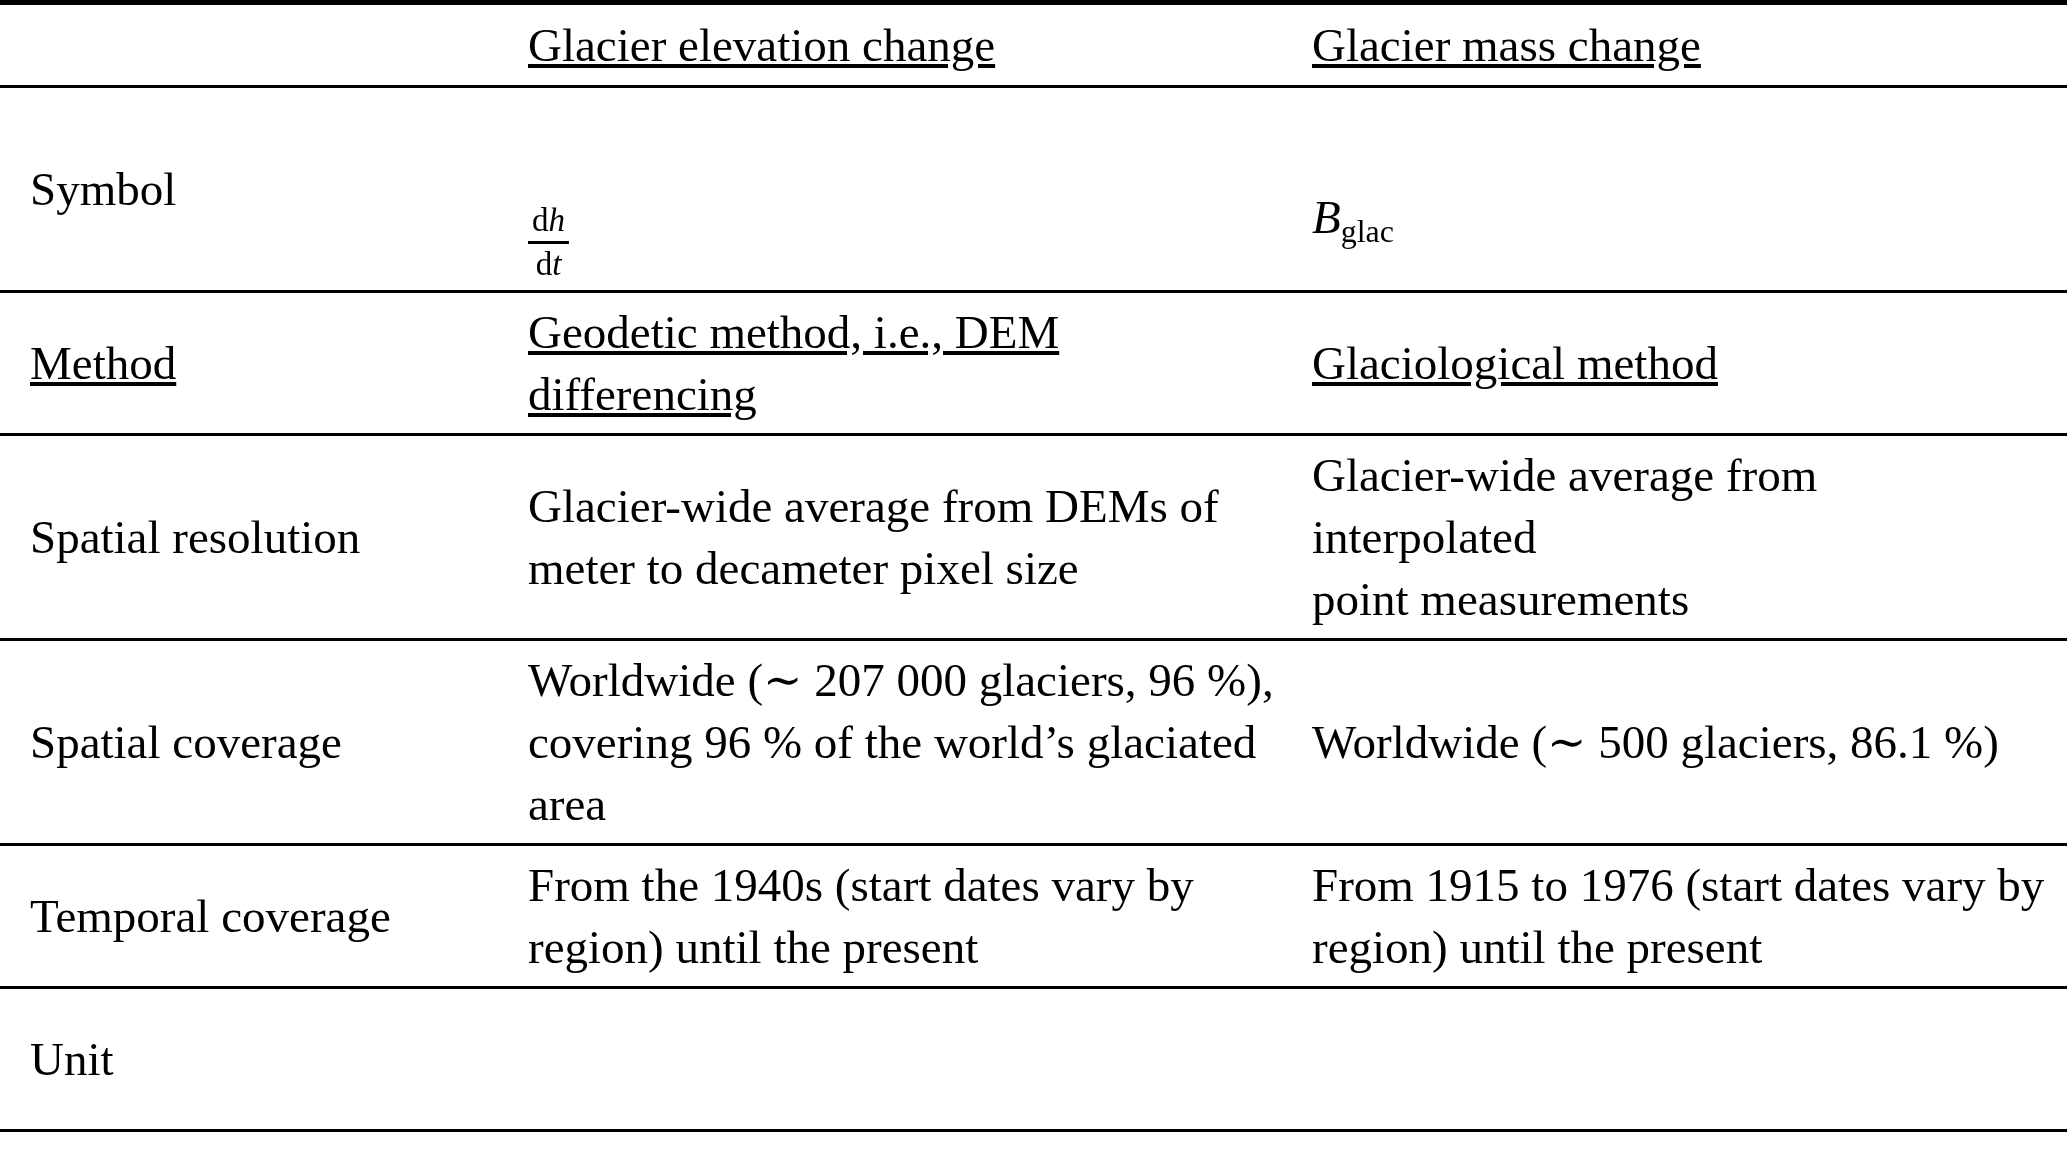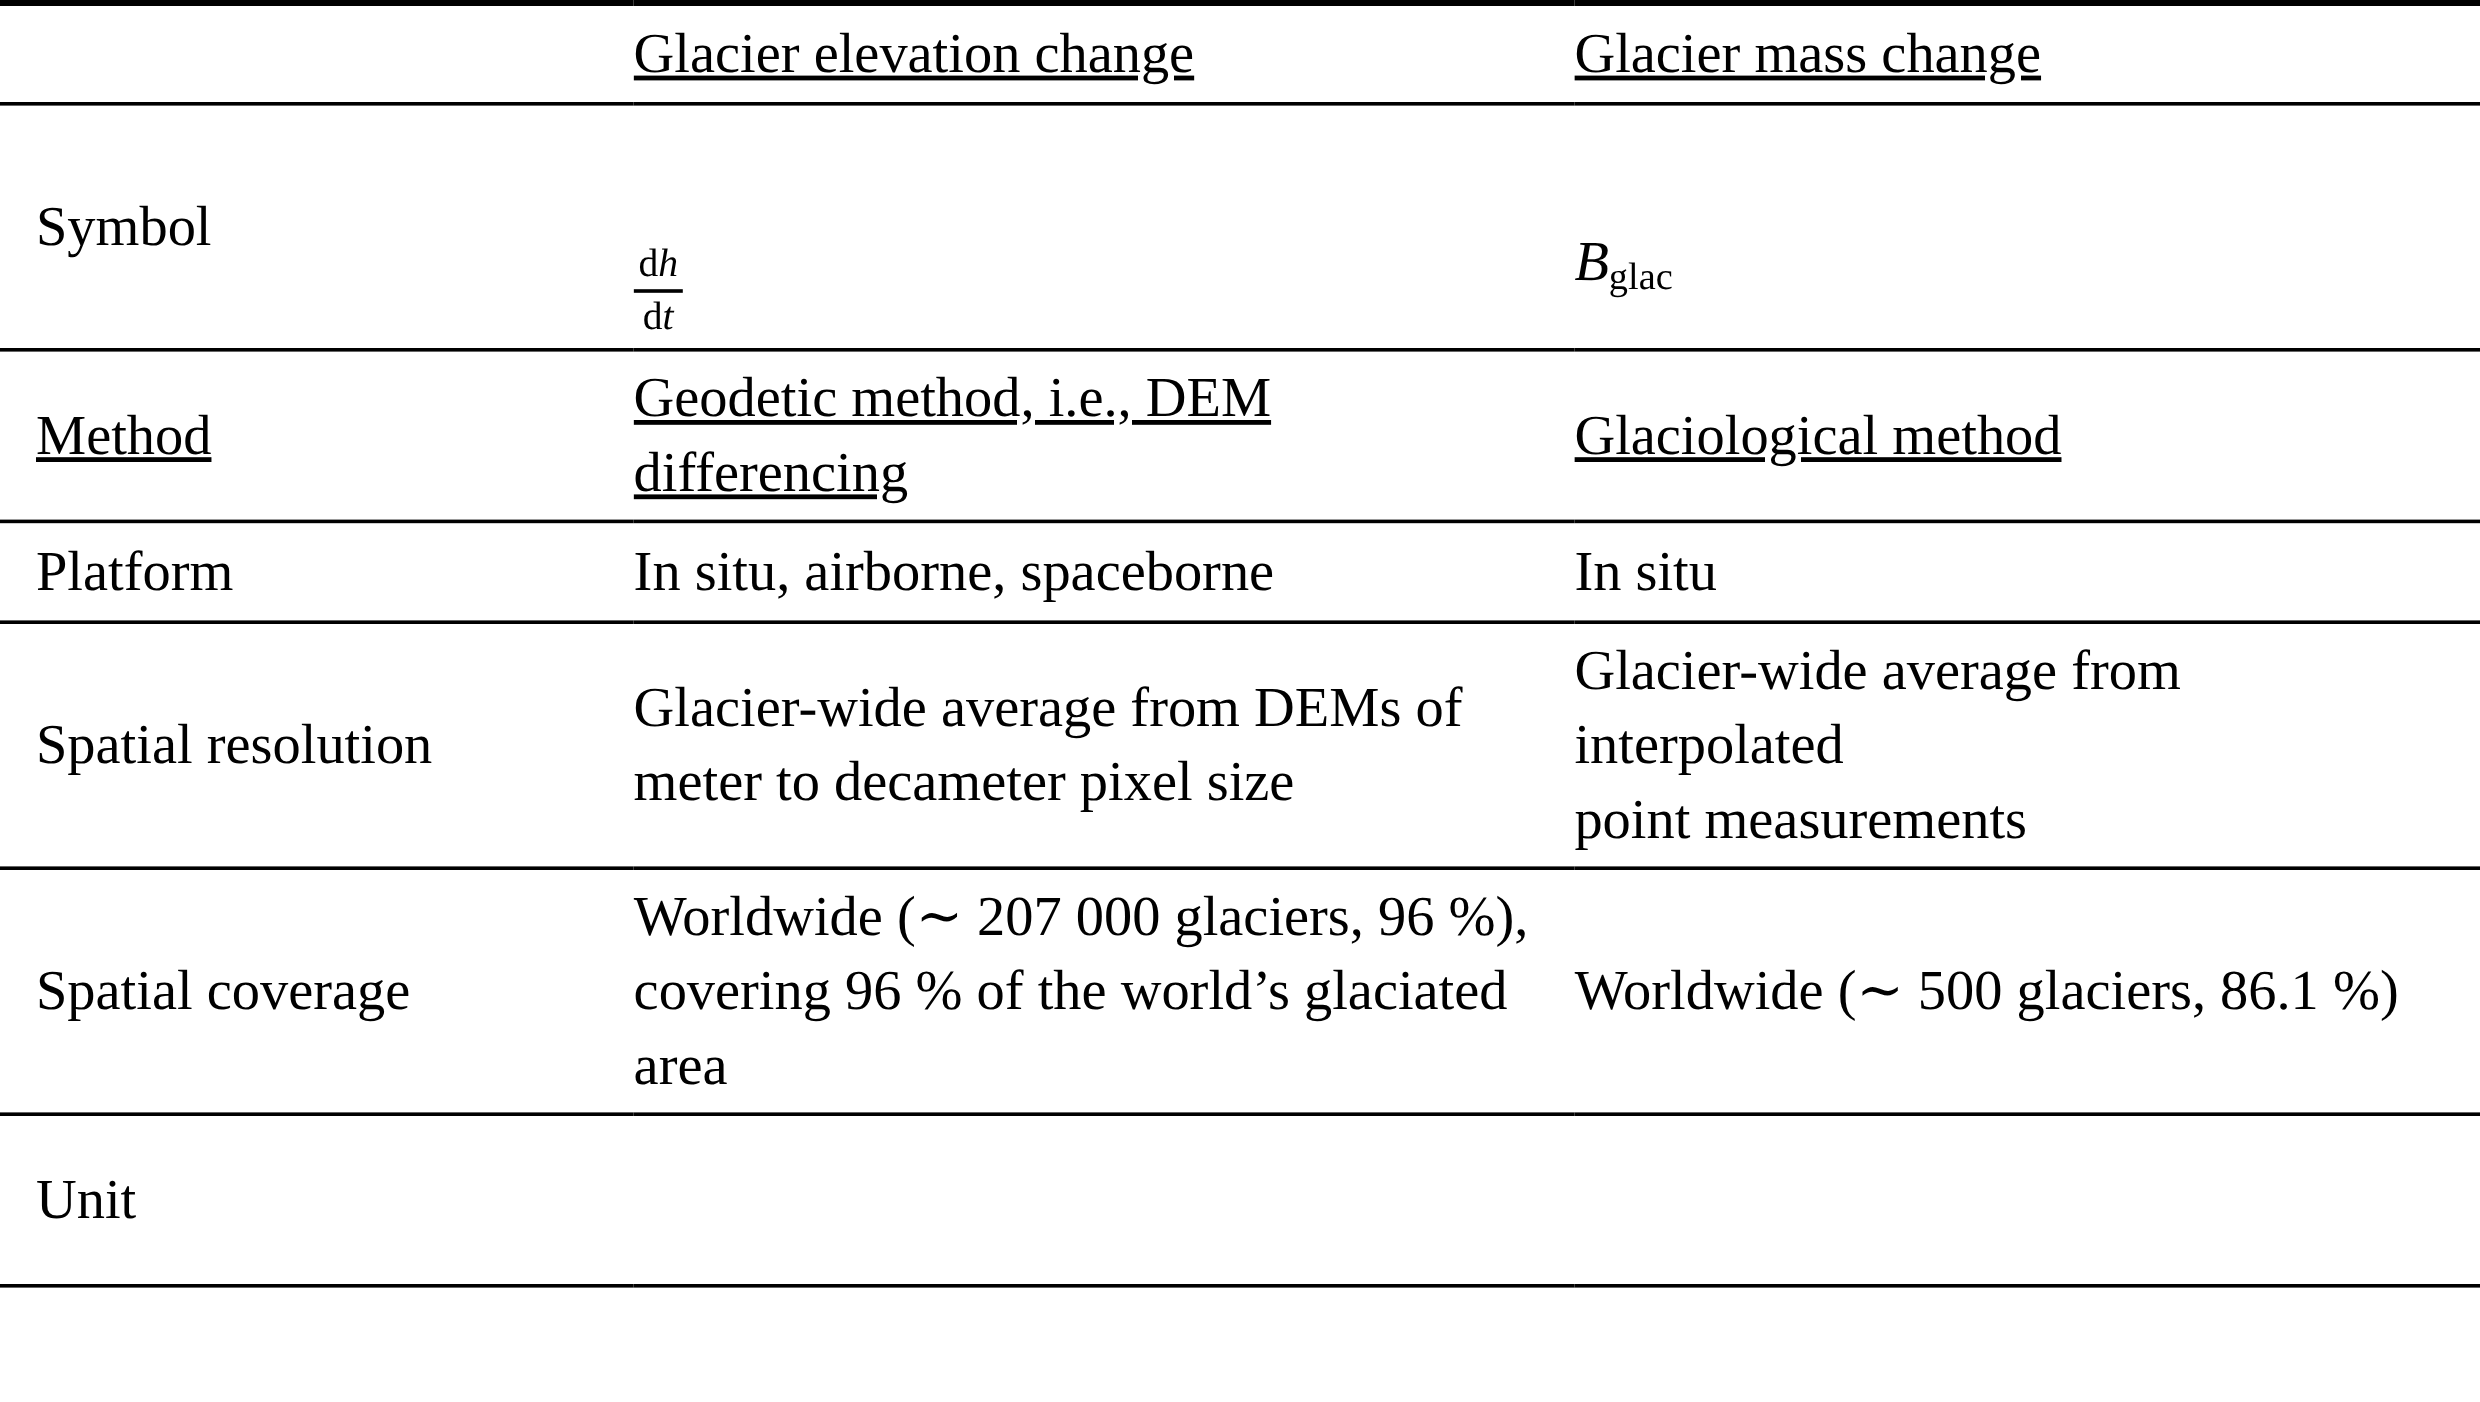--- a/index.html
+++ b/index.html
@@ -101,43 +101,45 @@
       </td>
     </tr>
 
     <tr class="r-method">
       <th class="label">Method</th>
       <td>Geodetic method, i.e., DEM
 differencing</td>
       <td>Glaciological method</td>
     </tr>
 
-    <tr class="r-platform">
-      <th class="label">Platform</th>
-      <td>In situ, airborne, spaceborne</td>
-      <td>In situ</td>
-    </tr>
 
     <tr class="r-sres">
       <th class="label">Spatial resolution</th>
       <td>Glacier-wide average from DEMs of
 meter to decameter pixel size</td>
       <td>Glacier-wide average from interpolated
 point measurements</td>
     </tr>
 
     <tr class="r-scov">
       <th class="label">Spatial coverage</th>
       <td>Worldwide (∼ 207 000 glaciers, 96 %),
 covering 96 % of the world’s glaciated
 area</td>
       <td>Worldwide (∼ 500 glaciers, 86.1 %)</td>
     </tr>
 
 
+    <tr class="r-tcov">
+      <th class="label">Temporal coverage</th>
+      <td>From the 1940s (start dates vary by
+region) until the present</td>
+      <td>From 1915 to 1976 (start dates vary by
+region) until the present</td>
+    </tr>
 
     <tr class="r-unit">
       <th class="label">Unit</th>
       <td>
         
       </td>
       <td>
         
       </td>
     </tr>

